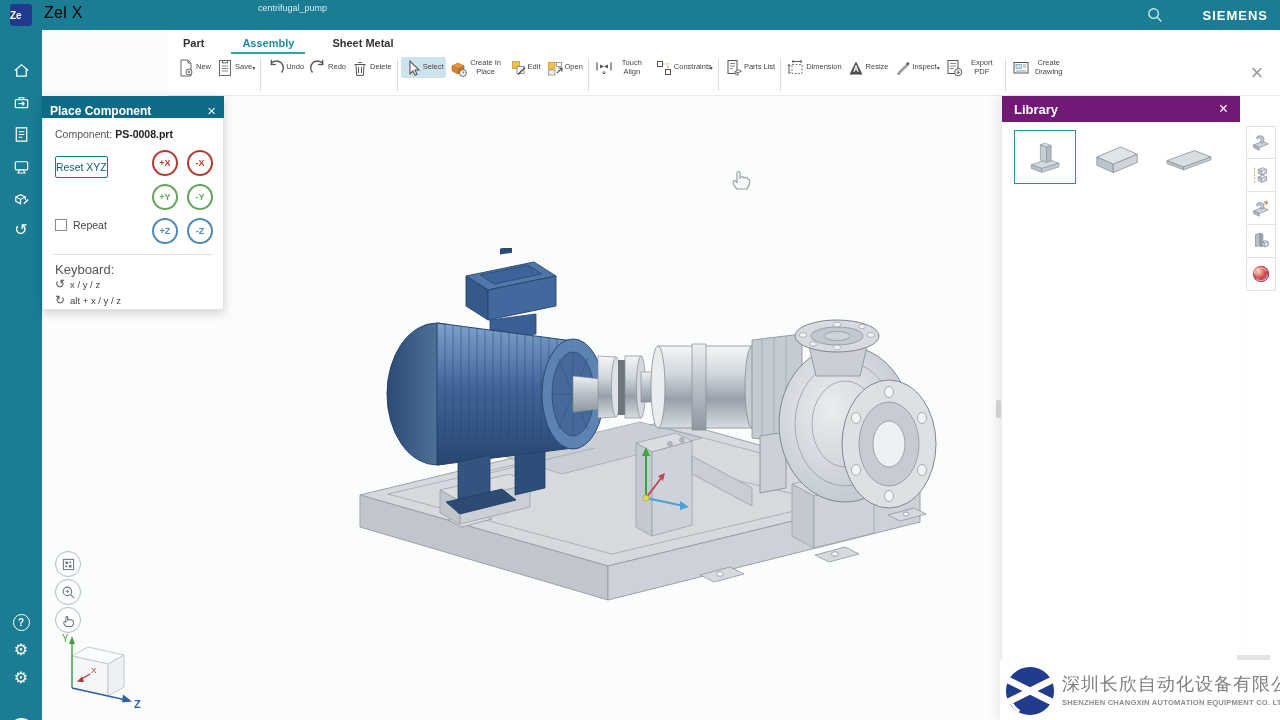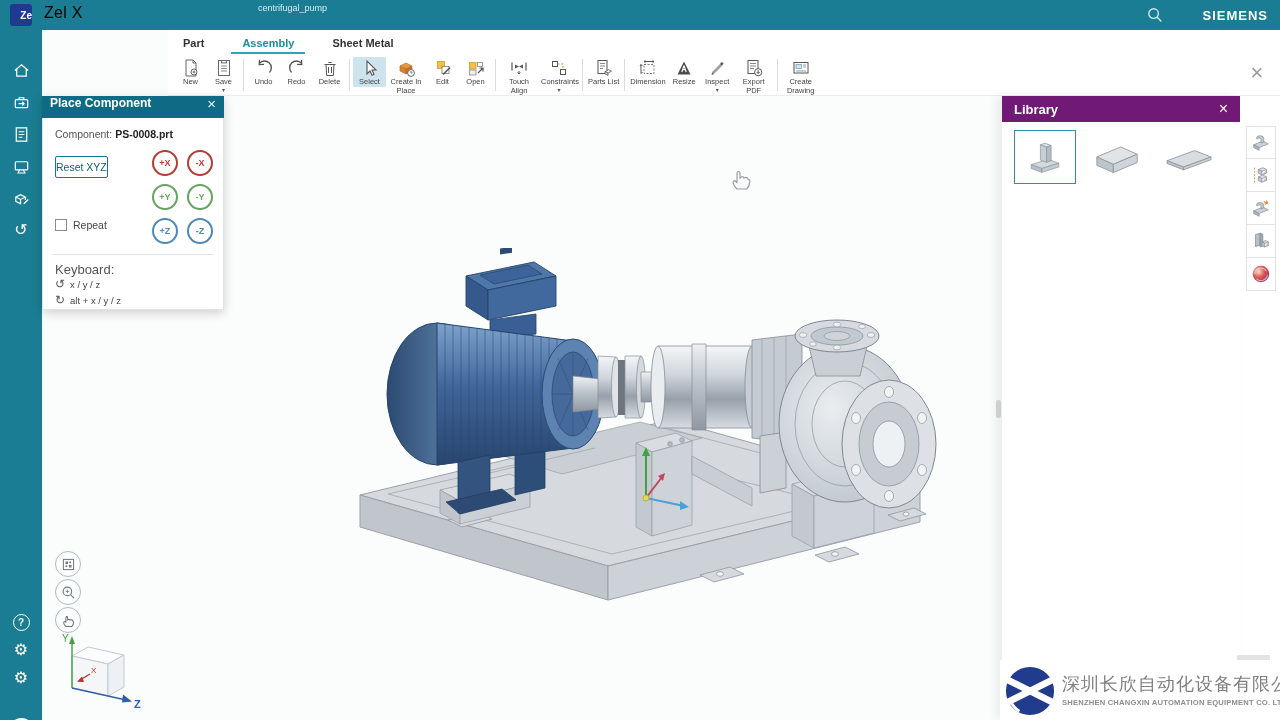--- a/index.html
+++ b/index.html
@@ -2,21 +2,21 @@
 <html><head>
 <meta charset="utf-8">
 <style>
   *{box-sizing:border-box;margin:0;padding:0}
   html,body{background:#e8e8e8}
   .stage{position:relative;width:1280px;height:720px;overflow:hidden;background:#fbfcfc;
          font-family:"Liberation Sans",sans-serif;color:#333}
   
   .topbar{position:absolute;left:0;top:0;width:1280px;height:30px;background:#1a7d93;z-index:40}
   .zelogo{position:absolute;left:10px;top:4px;width:22px;height:22px;background:#203a8f;border-radius:3px;
-          color:#fff;font-size:10px;font-weight:bold;display:flex;align-items:center;justify-content:flex-end}
+          color:#fff;font-size:10px;font-weight:bold;display:flex;align-items:center;justify-content:flex-start}
   .appname{position:absolute;left:44px;top:4px;color:#000000;font-size:16px;letter-spacing:.3px}
   .doctitle{position:absolute;left:258px;top:3px;color:#d7ecf1;font-size:9px}
   .searchbtn{position:absolute;right:116px;top:6px;width:18px;height:18px}
   .brand{position:absolute;right:12px;top:8px;color:#fff;font-size:13px;font-weight:bold;letter-spacing:1px}
   
   .leftbar{position:absolute;left:0;top:30px;width:42px;height:690px;background:#1a7d93;z-index:35}
   .sbicon{position:absolute;left:11px;width:20px;height:20px;display:flex;align-items:center;justify-content:center;color:#fff}
   .sbglyph{font-size:16px;line-height:1;color:#fff}
   .helpcirc{width:17px;height:17px;border:1.4px solid #fff;border-radius:50%;display:flex;align-items:center;justify-content:center;
             font-size:10px;font-weight:bold;color:#fff}
@@ -25,38 +25,38 @@
   
   .ribbon{position:absolute;left:168px;top:30px;right:0;height:66px;background:#fff;border-bottom:1px solid #ececec;z-index:30}
   .modeblock{position:absolute;left:42px;top:30px;width:126px;height:66px;background:#0d4e66;z-index:31;
              display:flex;align-items:center;color:#fff}
   .modeblock .mlabel{font-size:13px;margin-left:8px}
   .modeblock .mcaret{position:absolute;right:10px;font-size:10px;color:#e8f2f5}
   .tabsrow{position:absolute;left:4px;top:0;height:26px;display:flex;align-items:center;gap:16px}
   .rtab{padding:4px 11px 3px;font-size:11px;font-weight:600;color:#333;border-bottom:2px solid transparent;cursor:default}
   .rtab.active{color:#1b8ba1;border-bottom-color:#2aa4b8}
   .toolsrow{position:absolute;left:6px;top:27px;height:39px;display:flex;align-items:flex-start}
-  .tool{min-width:33px;padding:0 2px;display:flex;flex-direction:column;align-items:center;border-radius:2px}
+  .tool{min-width:33px;padding:0 2px;display:flex;flex-direction:row;align-items:center;border-radius:2px}
   .tool.active{background:#cde3ee}
   .ticon{width:20px;height:20px;margin-top:1px}
   .tlabel{font-size:7.5px;line-height:1.15;color:#444;text-align:center;max-width:36px}
   .tcaret{font-size:6px;color:#555;line-height:1}
   .tsep{width:1px;height:32px;background:#dcdcdc;margin:2px 3px 0}
   .closex{position:absolute;left:1244px;top:60px;width:26px;height:26px;color:#9a9a9a;font-size:22px;line-height:26px;
           text-align:center;z-index:32}
   
   .canvas{position:absolute;left:42px;top:96px;right:0;bottom:0;background:#fbfcfc}
   .modelsvg{position:absolute;left:298px;top:152px}
   .cursorhand{position:absolute;left:686px;top:67px}
   .viewbtn{position:absolute;width:26px;height:26px;border:1px solid #a9bcc4;border-radius:50%;background:#fdfdfd;
            display:flex;align-items:center;justify-content:center}
   .viewcube{position:absolute;left:2px;top:534px}
   
   .panel{position:absolute;background:#fff;box-shadow:0 3px 10px rgba(0,0,0,.18);z-index:36}
-  .phead{height:22px;background:#0f6b85;color:#fff;display:flex;align-items:flex-start;justify-content:space-between;padding:0 8px}
+  .phead{height:22px;background:#0f6b85;color:#fff;display:flex;align-items:flex-end;justify-content:space-between;padding:0 8px}
   .phead .ptitle{font-size:12px;font-weight:bold}
   .phead .pclose{font-size:15px;color:#e8f2f5;line-height:1}
   .pcpanel{left:42px;top:96px;width:182px;height:214px}
   .pcbody{position:relative;height:192px;border:1px solid #e3e3e3;border-top:none}
   .comprow{position:absolute;left:12px;top:10px;font-size:10.5px;color:#555}
   .comprow b{color:#222}
   .resetbtn{position:absolute;left:12px;top:38px;background:#fff;border:1.5px solid #17798f;color:#0f5e70;
             font-size:10.5px;padding:4px 0;border-radius:2px}
   .rotgrid{position:absolute;right:9px;top:32px;display:grid;grid-template-columns:27px 27px;grid-auto-rows:27px;gap:7px 8px}
   .rotbtn{width:26px;height:26px;border-radius:50%;border:2px solid;display:flex;align-items:center;justify-content:center;

